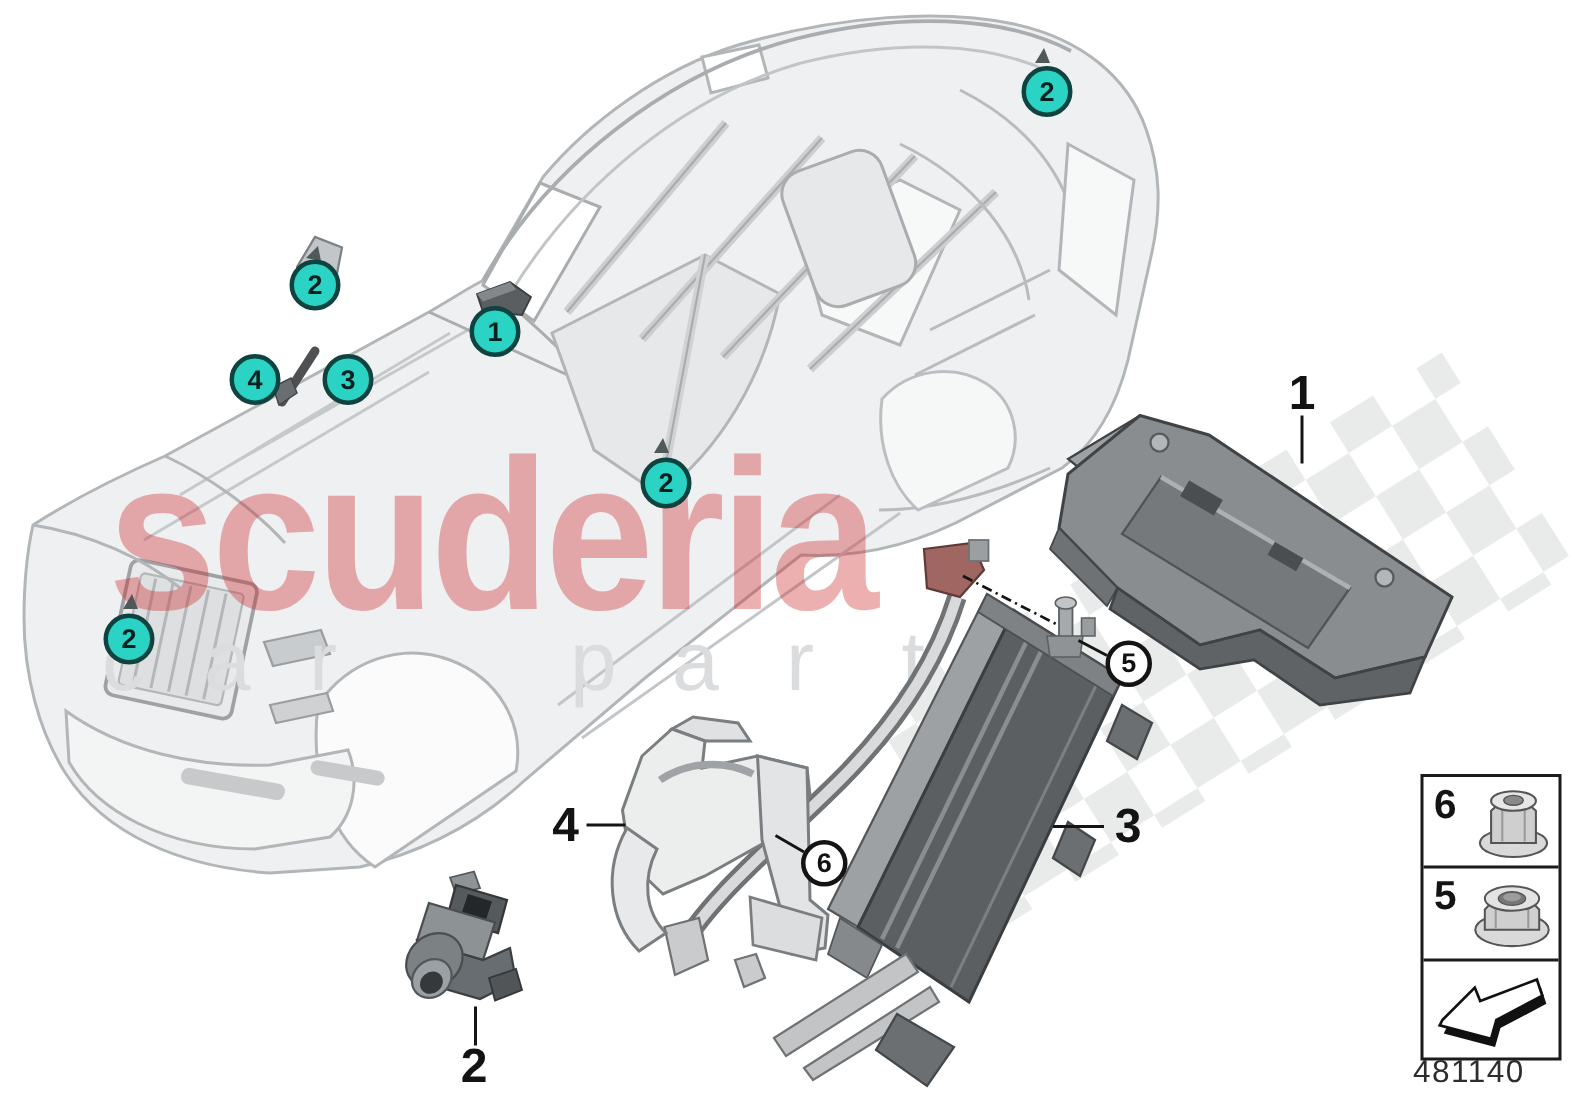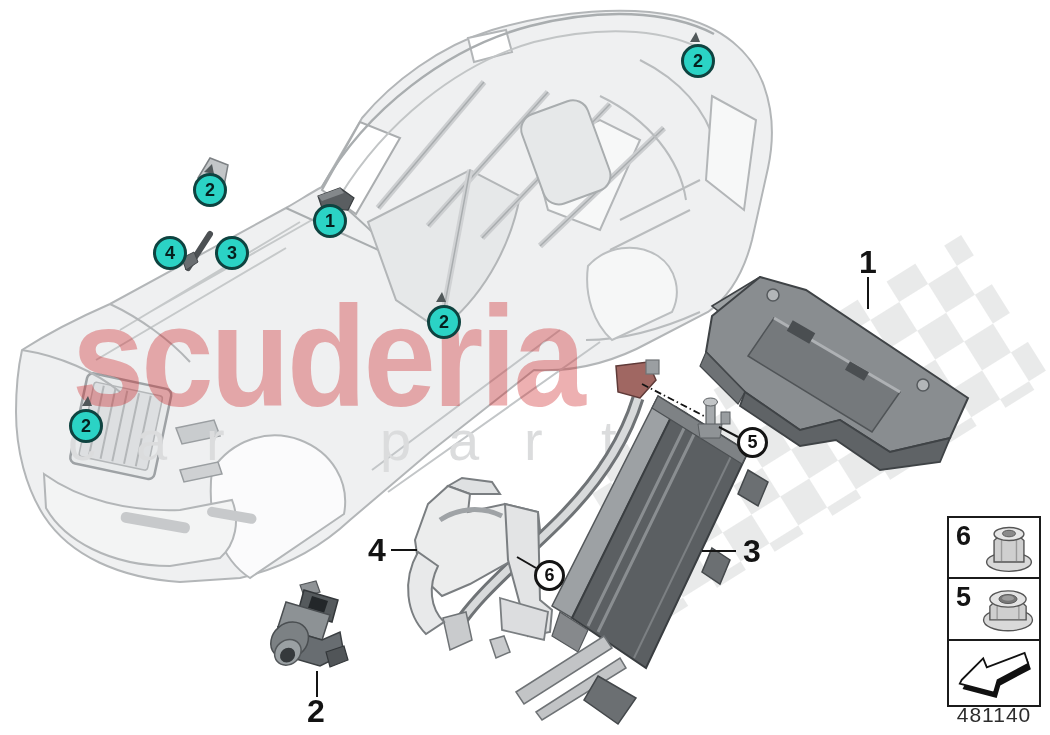--- a/index.html
+++ b/index.html
@@ -31,21 +31,21 @@
   .plabel{position:absolute;transform:translate(-50%,-50%);font-size:32px;font-weight:700;
           color:#131313;z-index:5;cursor:pointer;}
 
   
   .legend{position:absolute;left:947px;top:516px;width:94px;height:191px;background:#fff;
           border:2px solid #1b1b1b;box-sizing:border-box;z-index:5;}
   .legend .cell{position:relative;width:100%;box-sizing:border-box;border-bottom:2px solid #1b1b1b;}
   .legend .cell:last-child{border-bottom:none;}
   .legend .num{position:absolute;left:7px;top:3px;font-size:27px;font-weight:700;color:#141414;}
   .legend .nut{position:absolute;right:2px;top:2px;}
-  .partnum{position:absolute;left:942px;top:703px;width:104px;text-align:center;font-size:21px;
+  .partnum{position:absolute;left:942px;top:703px;width:104px;font-size:21px;
            color:#2d2d2d;letter-spacing:1px;z-index:5;}
 </style>
 </head>
 <body>
 
 <div id="stage">
 
   <svg class="layer" width="1050" height="735" viewBox="0 0 1050 735" style="z-index:1">
 
     <path d="M22,350 C50,332 78,318 110,304 L286,208 C300,200 312,192 322,187

